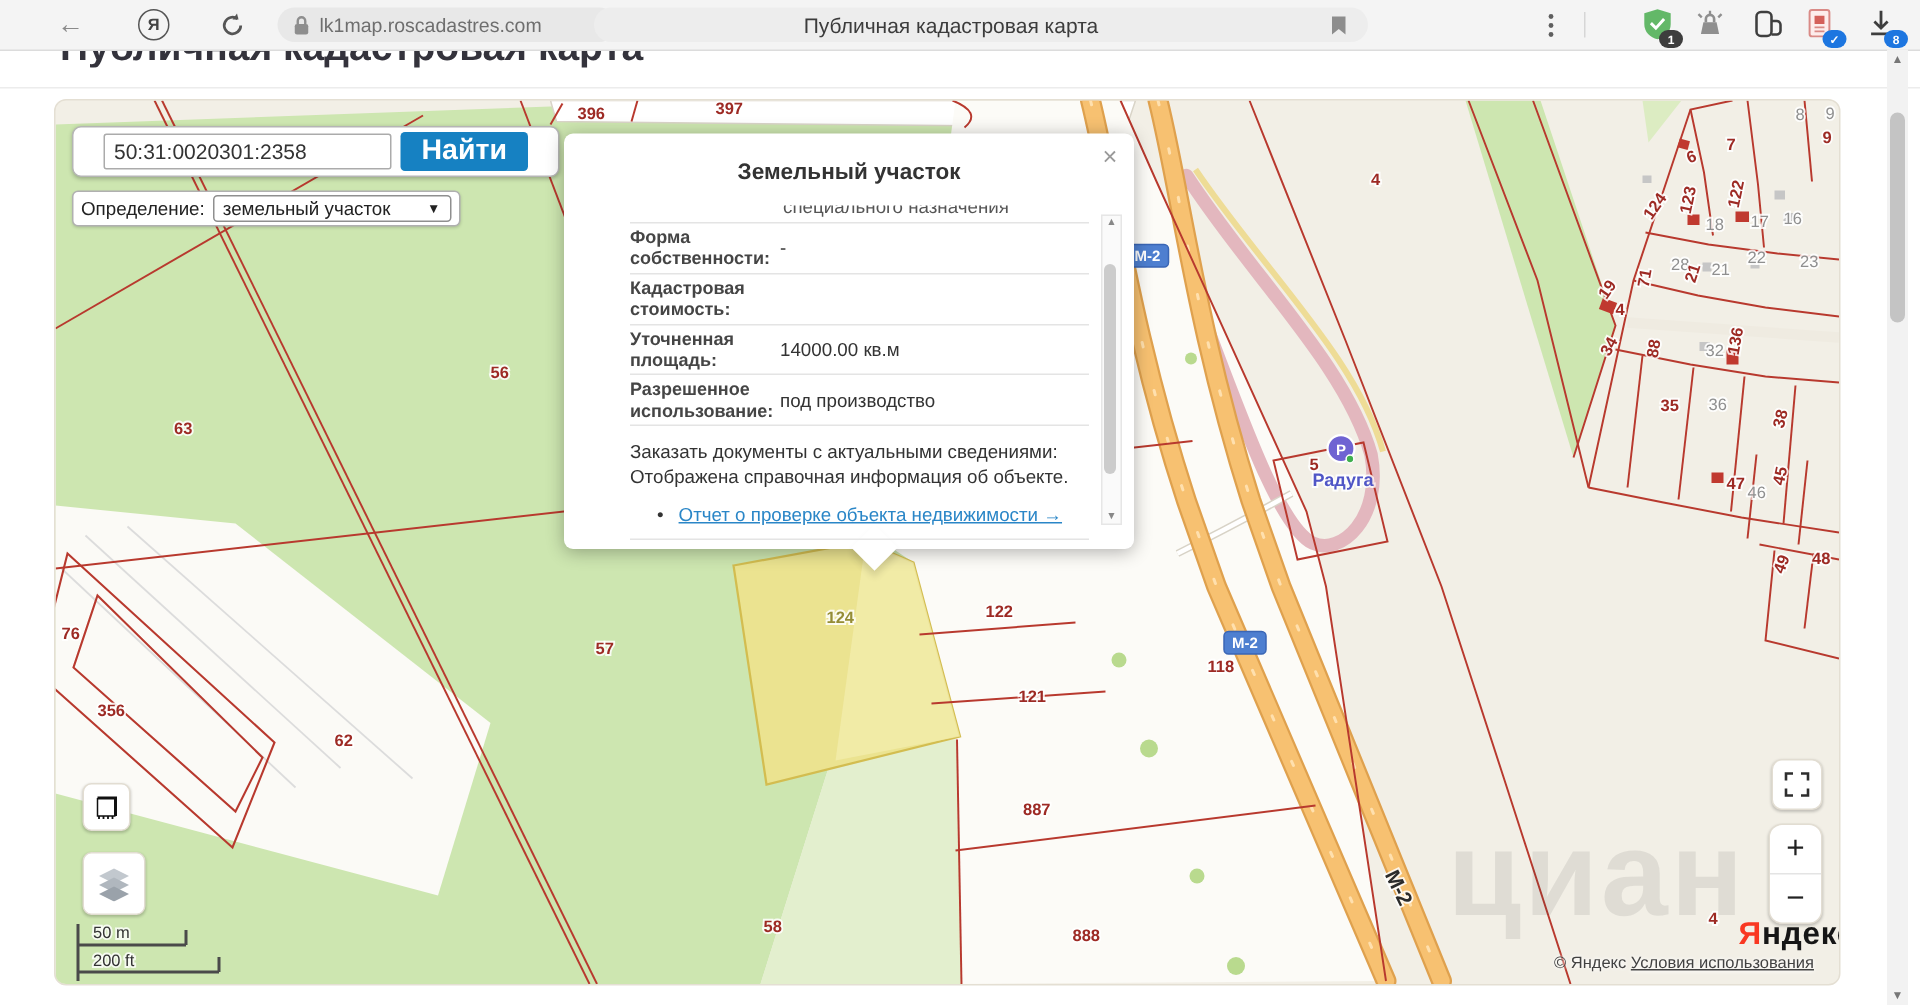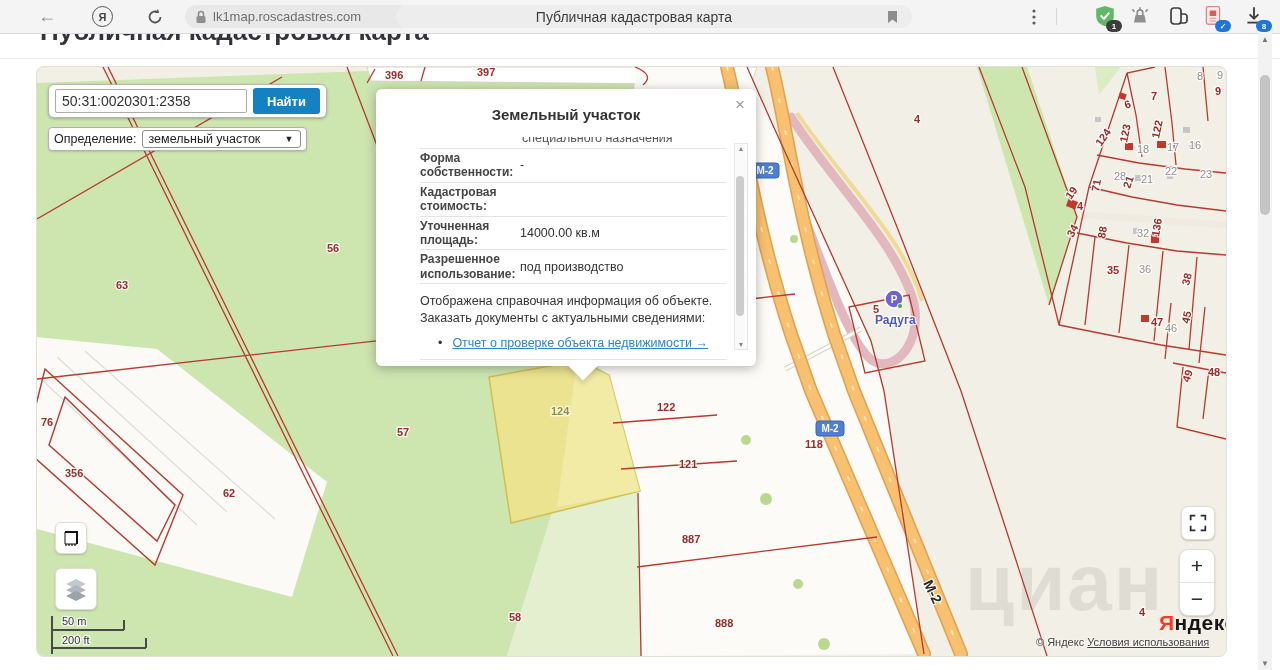--- a/index.html
+++ b/index.html
@@ -37,25 +37,25 @@
             border:1px solid #e4dfd3;border-radius:8px;overflow:hidden;}
   .map-card svg.geo{position:absolute;left:0;top:0;}
   text.ml{font-size:11px;font-weight:bold;fill:#9d2a24;paint-order:stroke;stroke:rgba(255,255,255,.85);stroke-width:2.5px;}
   text.ml.gray{fill:#8f8f8f;font-weight:normal;font-size:11px;}
   text.ml.olive{fill:#958d36;}
   text.ml.road{fill:#2b2b2b;font-size:14px;}
   text.ml.poi{fill:#5056c6;font-size:12px;}
   text.shield-t{font-size:10px;font-weight:bold;fill:#fff;}
   
   .srch{position:absolute;left:11px;top:17px;background:#fff;border:1px solid #b5b5b5;border-radius:6px;
-        padding:3px 6px;display:flex;align-items:center;box-shadow:0 1px 3px rgba(0,0,0,.25);z-index:20;}
+        padding:3px 20px;display:flex;align-items:center;box-shadow:0 1px 3px rgba(0,0,0,.25);z-index:20;}
   .srch input{width:178px;height:22px;border:1px solid #ababab;border-radius:2px;font-size:14px;color:#333;
         padding:0 6px;font-family:"Liberation Sans",sans-serif;}
   .srch .go{margin-left:6px;height:26px;padding:0 14px;background:#1681c2;color:#fff;border:none;
-        border-radius:3px;font-size:13px;font-weight:bold;font-family:"Liberation Sans",sans-serif;}
+        border-radius:3px;font-size:19px;font-weight:bold;font-family:"Liberation Sans",sans-serif;}
   .ddl{position:absolute;left:11px;top:60px;background:#fff;border:1px solid #b0b0b0;border-radius:4px;
        padding:2px 5px;display:flex;align-items:center;font-size:12.5px;color:#222;z-index:20;
        box-shadow:0 1px 2px rgba(0,0,0,.15);}
   .ddl .sel{margin-left:5px;border:1px solid #8f8f8f;border-radius:3px;padding:1px 6px;display:flex;
        align-items:center;min-width:145px;justify-content:space-between;background:#fff;}
   .ddl .chev{font-size:9px;color:#222;margin-left:8px;}
   
   .popup{position:absolute;left:339px;top:22px;width:380px;height:277px;background:#fff;border-radius:6px;
          box-shadow:0 2px 12px rgba(0,0,0,.3);z-index:30;}
   .popup .tail{position:absolute;left:196px;bottom:-10px;width:22px;height:22px;background:#fff;
@@ -387,22 +387,22 @@
       </div>
       <div class="prow">
         <div class="lb">Уточненная площадь:</div>
           <div class="vl">14000.00 кв.м</div>
       </div>
       <div class="prow">
         <div class="lb">Разрешенное использование:</div>
           <div class="vl">под производство</div>
       </div>
       <div class="pnote">
+        <div>Заказать документы с актуальными сведениями:</div>
         <div>Отображена справочная информация об объекте.</div>
-        <div>Заказать документы с актуальными сведениями:</div>
       </div>
       <div class="plink">
         <span class="blt">•</span><a href="#">Отчет о проверке объекта недвижимости →</a>
       </div>
       <div class="pfoot"></div>
     </div>
     <div class="pscroll">
       <div class="up">▲</div>
       <div class="th"></div>
       <div class="dn">▼</div>

